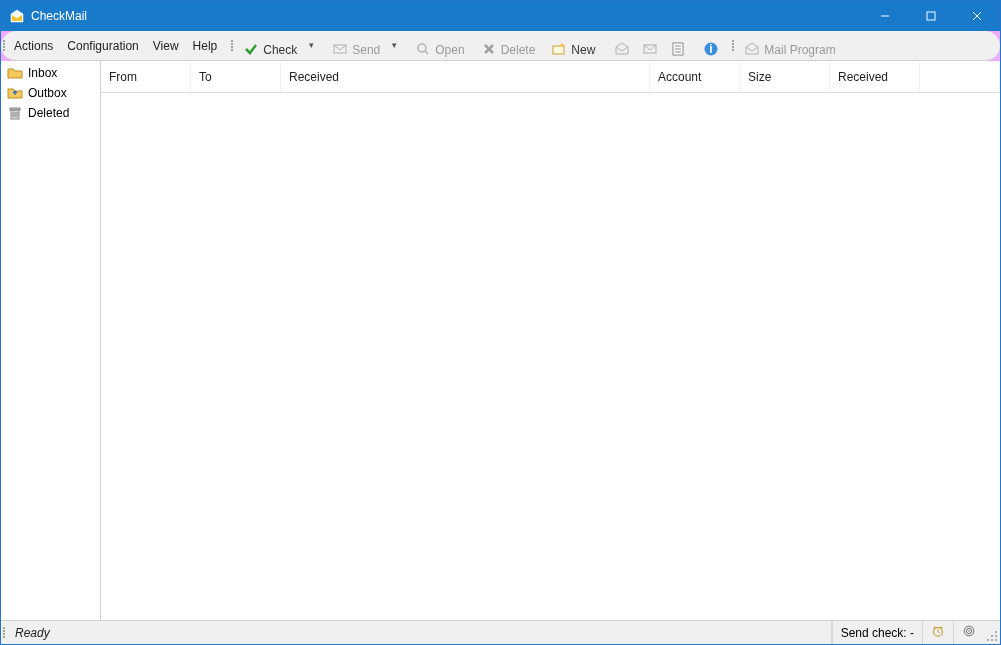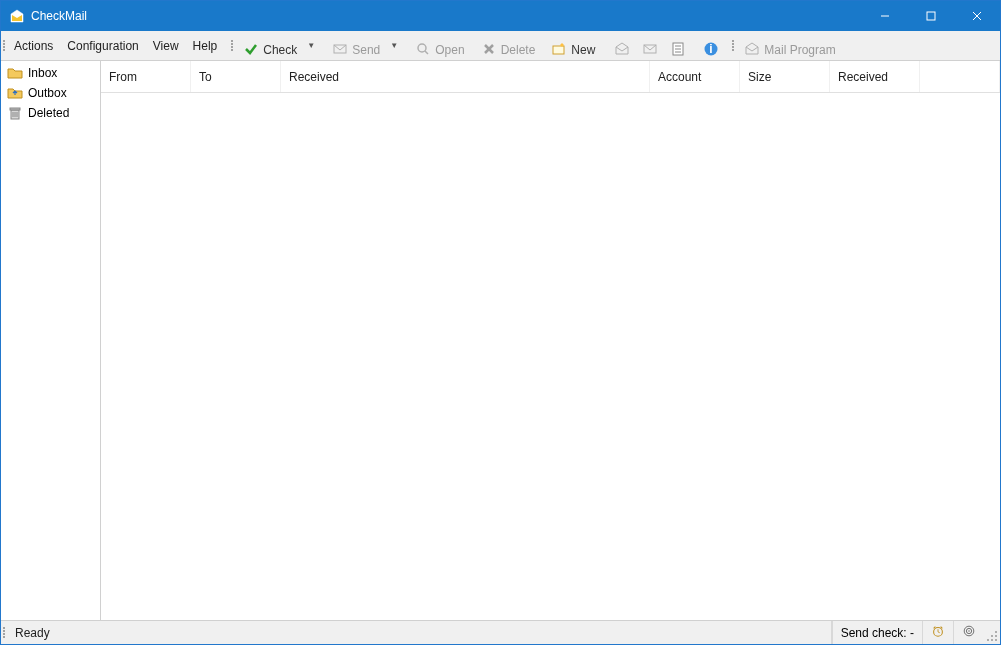--- a/index.html
+++ b/index.html
@@ -12,41 +12,41 @@
 .titlebar .app-icon { width: 16px; height: 16px; margin: 0 6px 0 8px; }
 .titlebar .title { flex: 0 0 auto; font-size: 12px; }
 .titlebar .spacer { flex: 1; }
 .titlebar .winbtn { width: 46px; height: 30px; display: flex; align-items: center; justify-content: center; cursor: pointer; }
 .grip { width: 6px; display: flex; flex-direction: column; justify-content: center; gap: 1px; padding: 0 2px; cursor: move; }
 .grip span { width: 2px; height: 2px; background: #888; border-radius: 50%; }
 .menu-item { padding: 0 7px; display: flex; align-items: center; cursor: pointer; color: #222; }
 .vsep { width: 1px; background: #c8c8c8; margin: 3px 2px; }
 
 
-.toolbar { height: 30px; background: #f0f0f0; border-bottom: 1px solid #d0d0d0; display: flex; align-items: center; padding: 0; }
+.toolbar { height: 30px; background: #f0f0f0; border-bottom: 1px solid #d0d0d0; display: flex; align-items: center; padding: 0; border-radius: 15px; }
 .tbtn { height: 24px; margin: 0 1px; padding: 0 6px; display: flex; align-items: flex-end; gap: 4px; border: 1px solid transparent; border-radius: 2px; cursor: pointer; color: #333; }
 .tbtn.disabled { color: #9a9a9a; cursor: default; }
 .tbtn .ico { width: 16px; height: 16px; display: flex; align-items: center; justify-content: center; }
 .tdrop { width: 12px; display: flex; align-items: center; justify-content: center; cursor: pointer; font-size: 8px; color: #555; margin-right: 2px; }
 .tbtn.iconbtn { padding: 0 4px; }
 
 
 .main { flex: 1; display: flex; min-height: 0; }
 .sidebar { width: 100px; border-right: 1px solid #d0d0d0; background: #fff; padding: 2px 0; }
 .folder { display: flex; align-items: center; gap: 5px; padding: 2px 6px; cursor: pointer; }
 .folder .fico { width: 16px; height: 16px; }
 
 .listarea { flex: 1; display: flex; flex-direction: column; background: #fff; }
 .colheaders { height: 32px; border-bottom: 1px solid #e0e0e0; display: flex; align-items: center; }
 .colh { padding: 0 8px; height: 100%; display: flex; align-items: center; border-right: 1px solid #f0f0f0; color: #222; cursor: pointer; }
 .listbody { flex: 1; background: #fff; }
 
 
 .statusbar { height: 24px; border-top: 1px solid #d0d0d0; background: #f0f0f0; display: flex; align-items: center; }
-.status-left { padding: 0 8px; flex: 1; color: #222; border-right: 1px solid #d8d8d8; height: 100%; display:flex; align-items:center;}
+.status-left { padding: 0 8px; flex: 1; color: #222; border-right: 1px solid #d8d8d8; height: 100%; display:flex; align-items:center;font-style:italic;}
 .status-chunk { padding: 0 8px; border-left: 1px solid #d8d8d8; height: 100%; display: flex; align-items: center; gap: 4px; }
 .resize-grip { width: 16px; height: 100%; display:flex; align-items:flex-end; justify-content:flex-end; padding: 2px; }
 </style>
 </head>
 <body>
 
 <div class="window">
 
   <div class="titlebar">
     <span class="app-icon">

